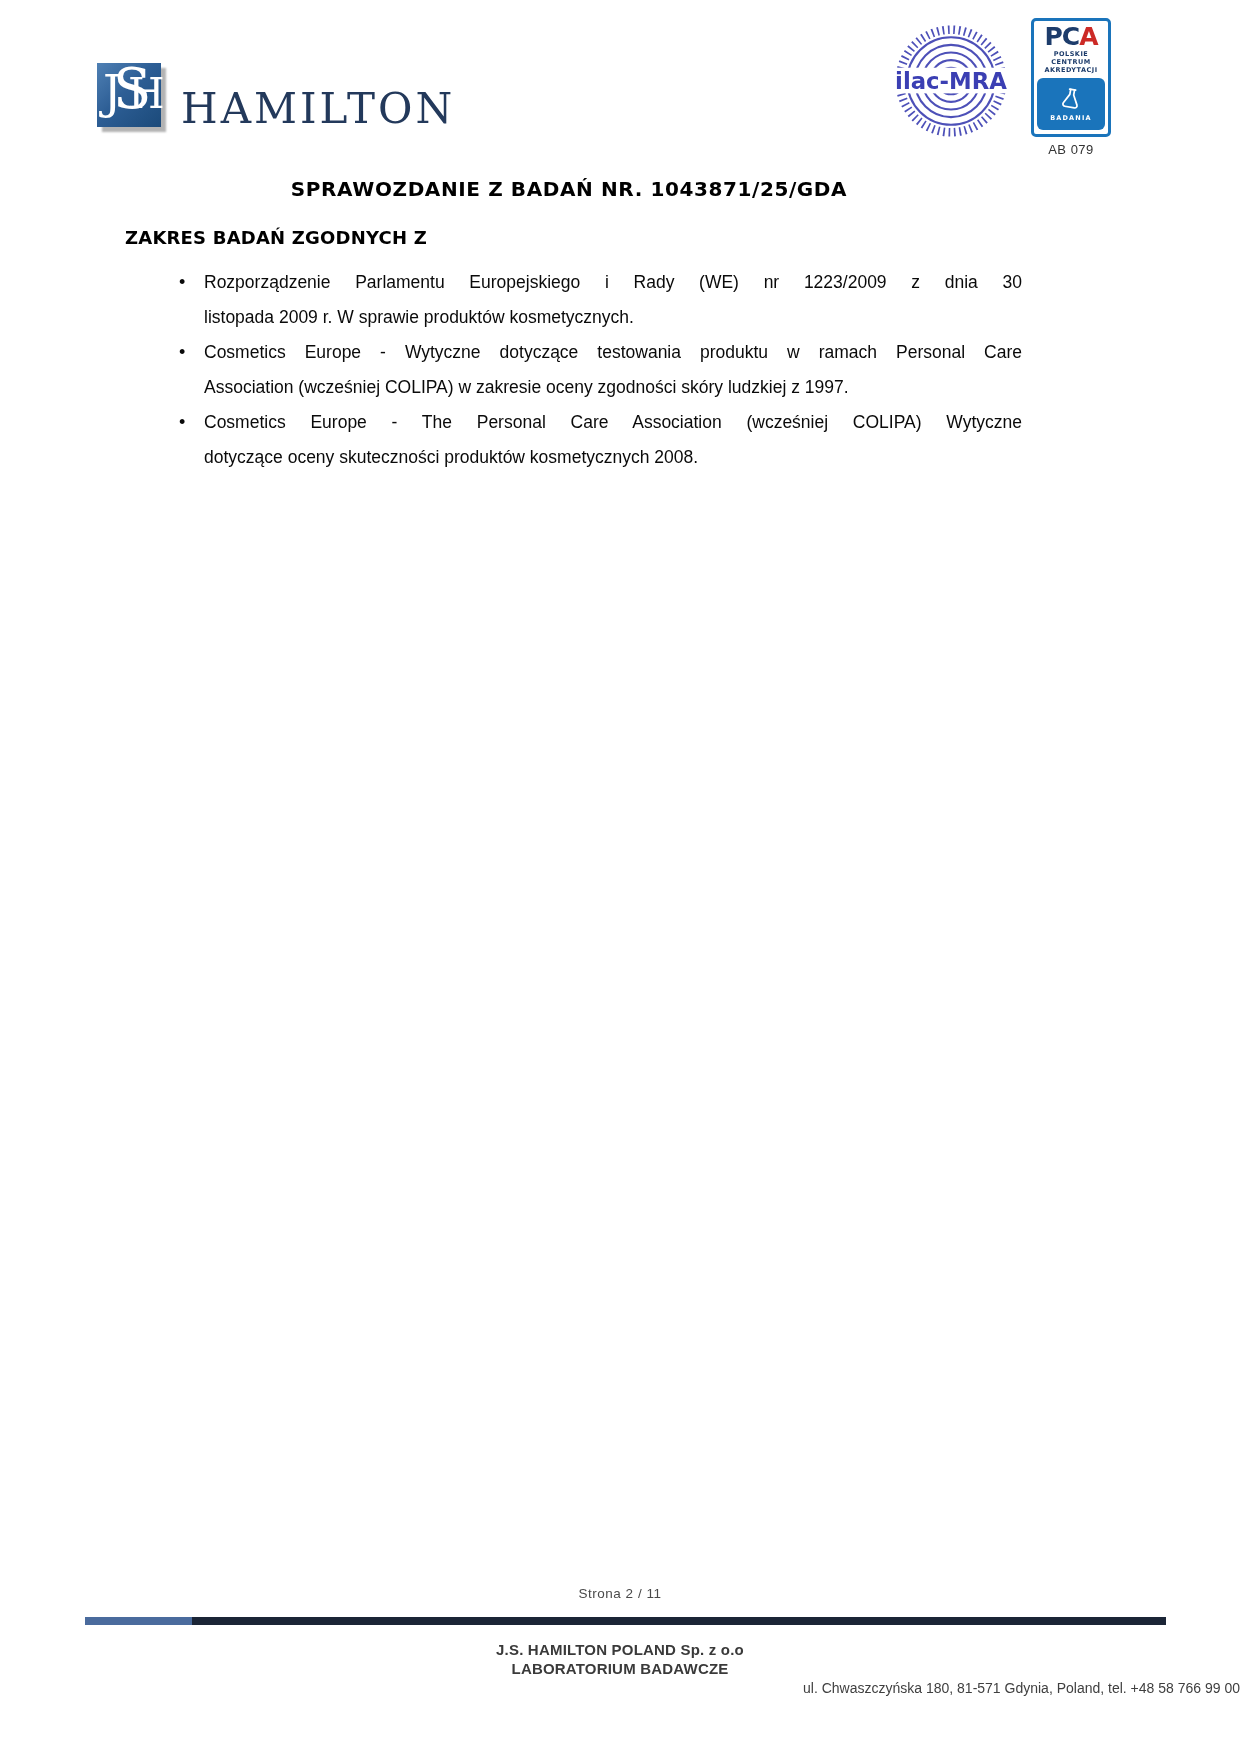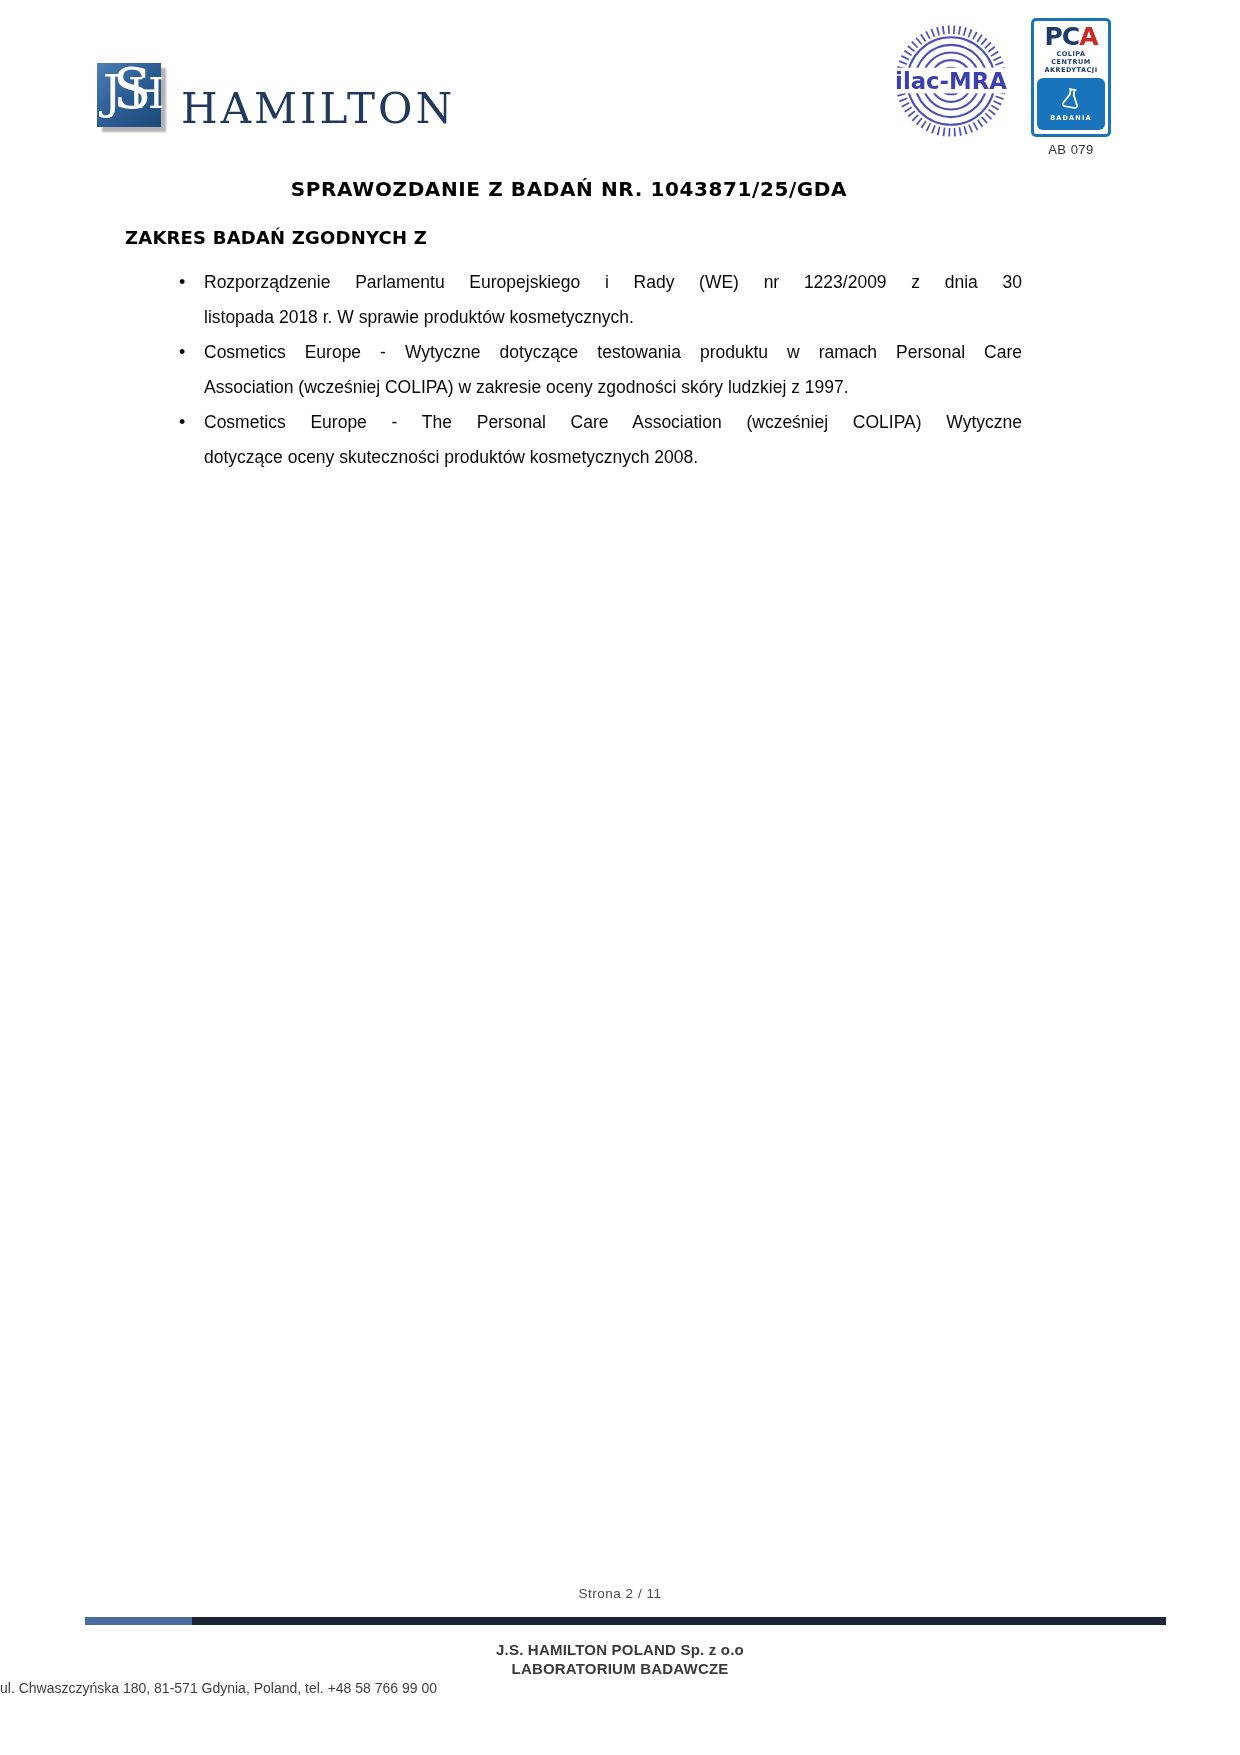--- a/index.html
+++ b/index.html
@@ -90,21 +90,21 @@
   .footer-bar .seg-dark{flex:1;height:8px;background:#1b2536;}
   .company-name{
     position:absolute;left:0;top:1641px;width:1240px;text-align:center;
     font-weight:bold;font-size:15px;color:#3a3a3a;letter-spacing:0.2px;
   }
   .company-lab{
     position:absolute;left:0;top:1660px;width:1240px;text-align:center;
     font-weight:bold;font-size:15px;color:#3a3a3a;letter-spacing:0.2px;
   }
   .company-address{
-    position:absolute;left:0;top:1680px;width:1240px;text-align:left;
+    position:absolute;left:0;top:1680px;width:1240px;text-align:right;
     font-size:14px;color:#3f3f3f;
   }
 </style>
 </head>
 <body>
 
 <div class="page">
 
   <div class="brand-square">
     <span class="m-j">J</span>
@@ -124,42 +124,42 @@
         <circle cx="60" cy="60" r="14" stroke-width="2.2"></circle>
       </g>
       <rect x="0" y="46" width="120" height="27" fill="#ffffff"></rect>
       <text x="60" y="68" text-anchor="middle" font-family="DejaVu Sans, sans-serif" font-size="24" font-weight="bold" fill="#3b3fb3">ilac-MRA</text>
     </svg>
   </div>
 
   <div class="pca-badge">
     <div class="pca-card">
       <div class="pca-acronym"><span class="pc">PC</span><span class="pa">A</span></div>
-      <div class="pca-sub">COLIPA CENTRUM</div>
+      <div class="pca-sub">POLSKIE CENTRUM</div>
       <div class="pca-sub">AKREDYTACJI</div>
       <div class="pca-box">
         <svg class="pca-flask" width="26" height="26" viewBox="0 0 24 24">
           <g stroke="#ffffff" stroke-width="1.6" fill="none" stroke-linecap="round" stroke-linejoin="round">
             <path d="M9.2 3.2 h5.6"></path>
             <path d="M10.2 3.2 v4.8 L5.6 16.6 a2.1 2.1 0 0 0 1.9 3 h9 a2.1 2.1 0 0 0 1.9 -3 L13.8 8 V3.2"></path>
           </g>
         </svg>
         <div class="pca-badania">BADANIA</div>
       </div>
     </div>
     <div class="pca-ab">AB 079</div>
   </div>
 
   <h1 class="report-title">SPRAWOZDANIE Z BADAŃ NR. 1043871/25/GDA</h1>
   <h2 class="section-heading">ZAKRES BADAŃ ZGODNYCH Z</h2>
 
   <ul class="compliance-list">
     <li>
       <span class="jline">Rozporządzenie Parlamentu Europejskiego i Rady (WE) nr 1223/2009 z dnia 30</span>
-      <span class="lline">listopada 2018 r. W sprawie produktów kosmetycznych.</span>
+      <span class="lline">listopada 2009 r. W sprawie produktów kosmetycznych.</span>
     </li>
     <li>
       <span class="jline">Cosmetics Europe - Wytyczne dotyczące testowania produktu w ramach Personal Care</span>
       <span class="lline">Association (wcześniej COLIPA) w zakresie oceny zgodności skóry ludzkiej z 1997.</span>
     </li>
     <li>
       <span class="jline">Cosmetics Europe - The Personal Care Association (wcześniej COLIPA) Wytyczne</span>
       <span class="lline">dotyczące oceny skuteczności produktów kosmetycznych 2008.</span>
     </li>
   </ul>

